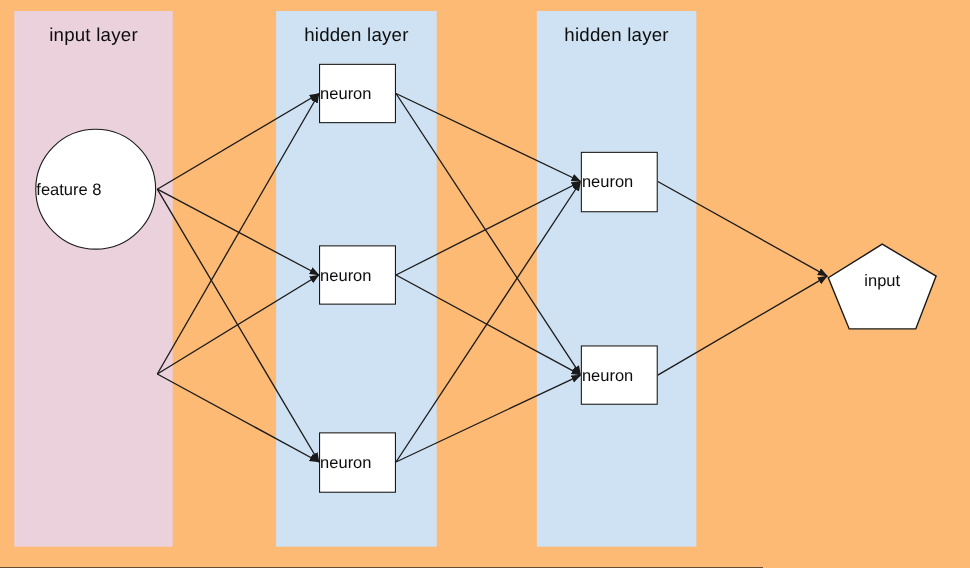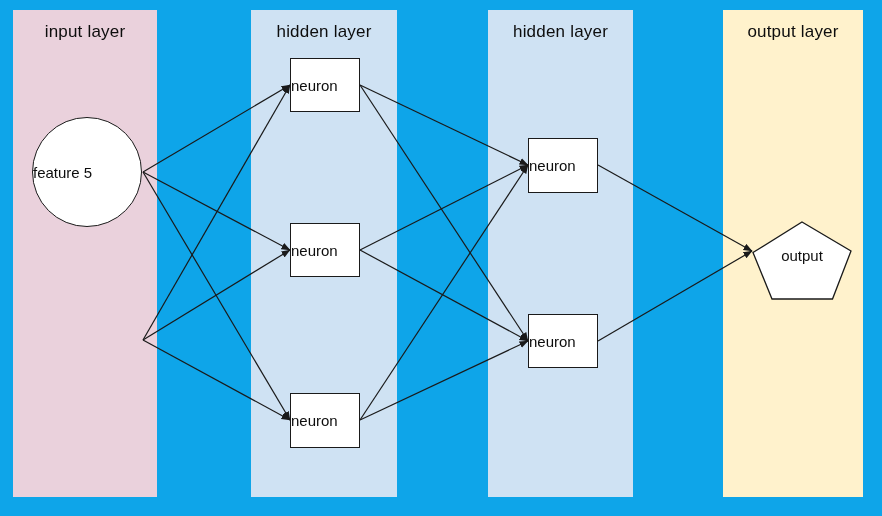--- a/index.html
+++ b/index.html
@@ -5,21 +5,21 @@
   html, body {
     margin: 0;
     padding: 0;
     background: #000000;
     font-family: "Liberation Sans", sans-serif;
   }
   .canvas {
     position: relative;
     width: 882px;
     height: 516px;
-    background: #0ea5e9;
+    background: #fdba74;
     overflow: hidden;
   }
   .layer-col {
     position: absolute;
     top: 10px;
     height: 487px;
   }
   .layer-title {
     margin: 0;
     padding-top: 12px;
@@ -93,23 +93,20 @@
 
   <div class="layer-col col-input" style="background-color: rgb(234, 209, 220);">
     <h2 class="layer-title">input layer</h2>
   </div>
   <div class="layer-col col-h1" style="background-color: rgb(207, 226, 243);">
     <h2 class="layer-title">hidden layer</h2>
   </div>
   <div class="layer-col col-h2" style="background-color: rgb(207, 226, 243);">
     <h2 class="layer-title">hidden layer</h2>
   </div>
-  <div class="layer-col col-out" style="background-color: rgb(255, 242, 204);">
-    <h2 class="layer-title">output layer</h2>
-  </div>
 
   <svg class="edges-overlay" width="882" height="516" viewBox="0 0 882 516" xmlns="http://www.w3.org/2000/svg">
     <defs>
       <marker id="arrowhead" markerWidth="10" markerHeight="8" refX="8.5" refY="3.5" orient="auto" markerUnits="userSpaceOnUse">
         <path d="M0,0 L9,3.5 L0,7 z" fill="#1a1a1a"></path>
       </marker>
     </defs>
     <g id="edge-lines">
         <line x1="143" y1="172" x2="290" y2="85" stroke="#1a1a1a" stroke-width="1.2" marker-end="url(#arrowhead)"></line>
         <line x1="143" y1="172" x2="290" y2="250" stroke="#1a1a1a" stroke-width="1.2" marker-end="url(#arrowhead)"></line>
@@ -122,21 +119,21 @@
         <line x1="360" y1="250" x2="528" y2="165" stroke="#1a1a1a" stroke-width="1.2" marker-end="url(#arrowhead)"></line>
         <line x1="360" y1="250" x2="528" y2="341" stroke="#1a1a1a" stroke-width="1.2" marker-end="url(#arrowhead)"></line>
         <line x1="360" y1="420" x2="528" y2="165" stroke="#1a1a1a" stroke-width="1.2" marker-end="url(#arrowhead)"></line>
         <line x1="360" y1="420" x2="528" y2="341" stroke="#1a1a1a" stroke-width="1.2" marker-end="url(#arrowhead)"></line>
         <line x1="598" y1="165" x2="752" y2="251" stroke="#1a1a1a" stroke-width="1.2" marker-end="url(#arrowhead)"></line>
         <line x1="598" y1="341" x2="752" y2="251" stroke="#1a1a1a" stroke-width="1.2" marker-end="url(#arrowhead)"></line>
       </g>
   </svg>
 
   <div class="node circle circle-f1">
-    <span>feature 5</span>
+    <span>feature 8</span>
   </div>
 
   <div class="node box-h1n1">
     <span>neuron</span>
   </div>
   <div class="node box-h1n2">
     <span>neuron</span>
   </div>
   <div class="node box-h1n3">
     <span>neuron</span>
@@ -146,16 +143,16 @@
     <span>neuron</span>
   </div>
   <div class="node box-h2n2">
     <span>neuron</span>
   </div>
 
   <div class="pentagon-wrap">
     <svg width="100" height="79" viewBox="0 0 100 79">
       <polygon points="50,1 99,30 80.5,78 20,78 1,31.5" fill="#ffffff" stroke="#1a1a1a" stroke-width="1.3"></polygon>
     </svg>
-    <span class="pentagon-label">output</span>
+    <span class="pentagon-label">input</span>
   </div>
 
 </div>
 
 </body></html>

